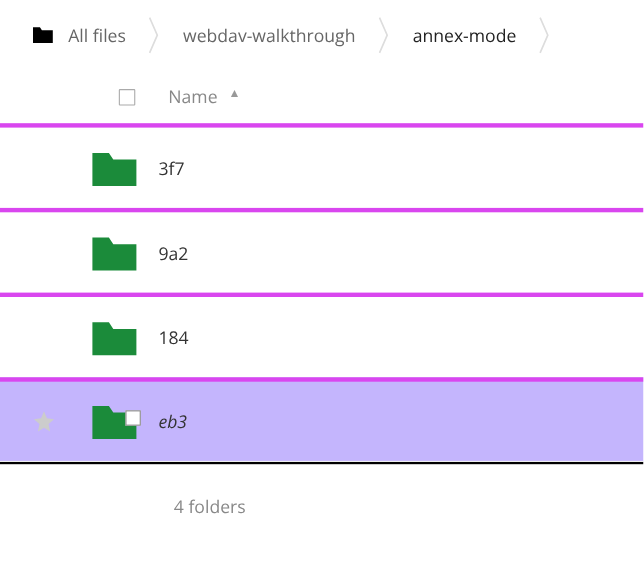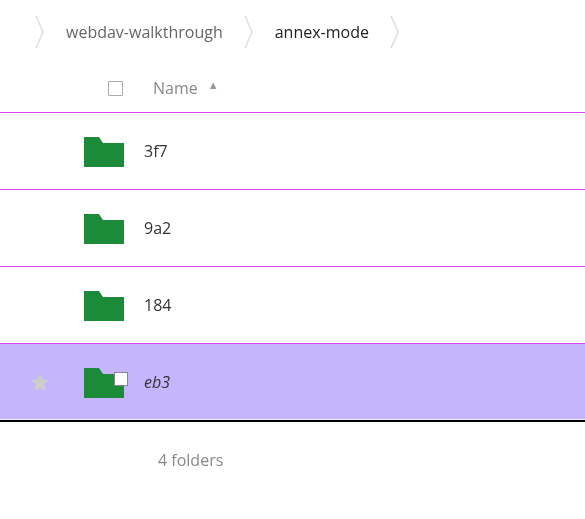--- a/index.html
+++ b/index.html
@@ -50,21 +50,21 @@
       display: inline-block;
       margin-left: 53px;
     }
     .name-col { display: flex; align-items: flex-start; gap: 10px; cursor: pointer; }
     .sort-arrow { font-size: 11px; color: #999; }
     .file-list { }
     .file-row {
       display: flex;
       align-items: center;
       height: 77px;
-      border-top: 1px solid #d946ef;
+      border-top: 4px solid #d946ef;
       padding-left: 20px;
       cursor: pointer;
     }
     .file-row:last-of-type { border-bottom: 1px solid #eee; }
     .file-row.hover { background: #c4b5fd; font-style: italic; }
     .star-slot { width: 40px; display:flex; align-items:center; justify-content:center; }
     .star-icon { color: #ccc; }
     .icon-slot { width: 70px; display:flex; align-items:center; justify-content:flex-start; padding-left: 22px; position: relative; }
     .folder-svg { width: 44px; height: 36px; }
     .folder-overlay {
@@ -87,20 +87,26 @@
       padding-left: 158px;
       color: #888;
       font-size: 16px;
       border-top: 2px solid #000000;
     }
   </style>
 </head>
 <body>
 
 <div class="breadcrumbs">
+  <div class="breadcrumb-item breadcrumb-home">
+    <svg class="folder-icon" viewBox="0 0 24 20" fill="#000">
+      <path d="M2 2h7l2 3h11v13H2z"></path>
+    </svg>
+    <span>All files</span>
+  </div>
   <span class="chevron">
      <svg width="10" height="36" viewBox="0 0 10 36">
         <path d="M1 2 L8 18 L1 34" stroke="#ddd" stroke-width="1.5" fill="none"></path>
       </svg>
   </span>
   <div class="breadcrumb-item">
     <span class="breadcrumb-text">webdav-walkthrough</span>
   </div>
   <span class="chevron">
      <svg width="10" height="36" viewBox="0 0 10 36">

